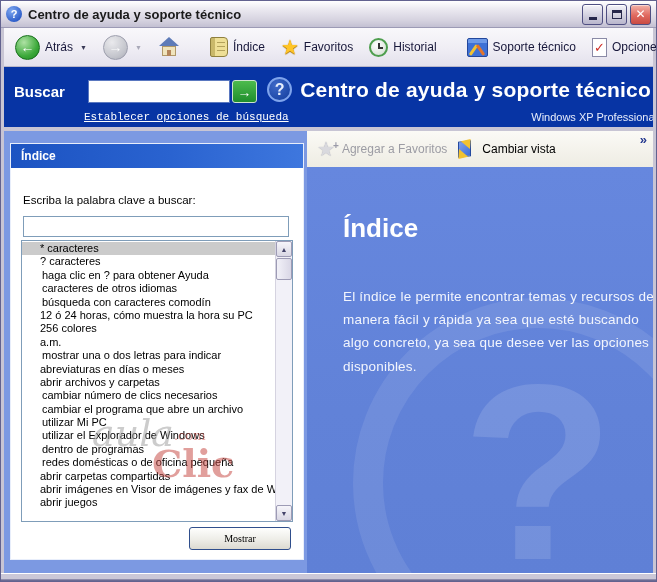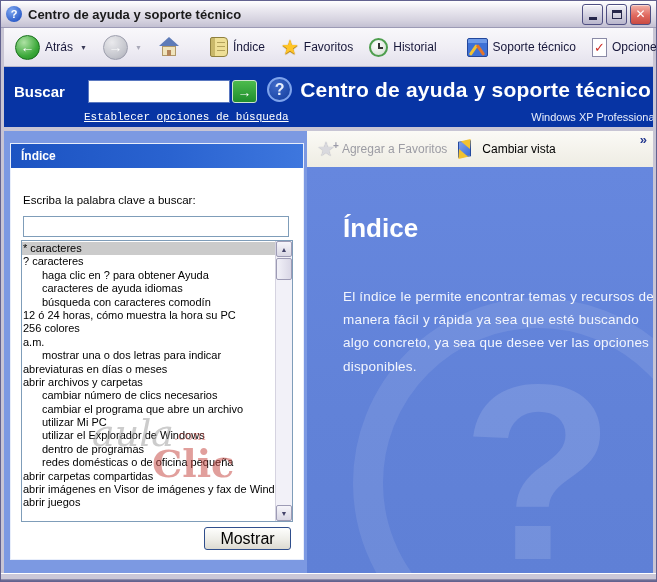--- a/index.html
+++ b/index.html
@@ -130,42 +130,42 @@
     color:#FFF; font-size:12px; font-weight:bold; display:flex; align-items:center; padding:0 10px; }
   .panel-body{ position:absolute; top:24px; left:0; right:0; bottom:0; background:#ffffff; }
   .kw-label{ position:absolute; left:12px; top:26px; font-size:11.5px; color:#000; }
   .kw-input{ position:absolute; left:12px; top:48px; width:266px; height:21px;
     border:1px solid #7F9DB9; background:#FFF; font-size:11px; padding:0 3px; font-family:inherit; }
 
   .listbox{ position:absolute; left:10px; top:72px; width:272px; height:282px;
     background:#FFF; border:1px solid #7F9DB9; overflow:hidden; }
   .list-rows{ position:absolute; left:0; top:0; right:17px; bottom:0; overflow:hidden; padding-top:1px; }
   .idx-row{ height:13.4px; line-height:13.4px; font-size:11px; color:#000;
-    white-space:nowrap; overflow:hidden; padding-left:1px; cursor:default; }
+    white-space:nowrap; overflow:hidden; padding-left:18px; cursor:default; }
   .idx-row.ind{ padding-left:20px; }
   .idx-row.sel{ background:#CBCBCB; }
 
   .vscroll{ position:absolute; right:0; top:0; bottom:0; width:17px;
     background:#F2F1F8; border-left:1px solid #D5D3E0; }
   .sbtn{ position:absolute; left:0; width:16px; height:16px;
     background:linear-gradient(180deg,#F6F5FA,#D9D7E4); border:1px solid #9D9BB5; border-radius:2px;
     font-size:7px; color:#44446A; display:flex; align-items:center; justify-content:center; }
   .sbtn.up{ top:0; } .sbtn.down{ bottom:0; }
   .sthumb{ position:absolute; left:0; top:17px; width:16px; height:22px;
     background:linear-gradient(90deg,#F2F1F8,#D9D7E6); border:1px solid #9D9BB5; border-radius:2px; }
 
   .wm-aulaclic{ position:absolute; left:70px; top:170px; opacity:.5; pointer-events:none;
     font-family:"DejaVu Serif",serif; }
   .wm-aulaclic .aula{ font-style:italic; font-size:38px; color:#9A9A9A; }
   .wm-aulaclic .com{ font-size:13px; color:#C4423C; vertical-align:super; }
   .wm-aulaclic .clic{ display:block; margin:-14px 8px 0 60px; font-weight:bold; font-size:38px; color:#C4423C; }
 
-  .show-btn{ position:absolute; right:12px; bottom:9px; width:87px; height:23px;
+  .show-btn{ position:absolute; right:12px; bottom:9px; width:102px; height:23px;
     background:linear-gradient(180deg,#FEFEFD,#ECEBE5 60%,#DCDAD1); border:1px solid #2F4E8C; border-radius:3px;
-    font-size:16px; color:#000; font-family:Liberation Sans, sans-serif; display:flex; align-items:center; justify-content:center; }
+    font-size:10px; color:#000; font-family:Liberation Serif, serif; display:flex; align-items:center; justify-content:center; }
 
   
   .right-area{ position:absolute; left:303px; right:0; top:0; bottom:0; background:#6283D9; }
   .right-toolbar{ position:absolute; left:0; right:0; top:0; height:36px;
     background:linear-gradient(180deg,#FBFAF6,#EEECE3); display:flex; align-items:center; gap:8px; padding:0 10px; }
   .rt-item{ display:flex; align-items:center; gap:7px; font-size:12px; }
   .rt-item.disabled{ color:#9C9CA4; }
   .rt-item .label{ white-space:nowrap; }
   .icon-view{ width:20px; height:20px; position:relative; }
   .icon-view .pane{ position:absolute; left:3px; top:2px; width:13px; height:16px;
@@ -275,21 +275,21 @@
           <span>Índice</span>
         </div>
         <div class="panel-body">
           <div class="kw-label">Escriba la palabra clave a buscar:</div>
           <input class="kw-input" type="text" value="" style="">
           <div class="listbox">
             <div class="list-rows">
                 <div class="idx-row sel">* caracteres</div>
                 <div class="idx-row">? caracteres</div>
                 <div class="idx-row ind">haga clic en ? para obtener Ayuda</div>
-                <div class="idx-row ind">caracteres de ayuda idiomas</div>
+                <div class="idx-row ind">caracteres de otros idiomas</div>
                 <div class="idx-row ind">búsqueda con caracteres comodín</div>
                 <div class="idx-row">12 ó 24 horas, cómo muestra la hora su PC</div>
                 <div class="idx-row">256 colores</div>
                 <div class="idx-row">a.m.</div>
                 <div class="idx-row ind">mostrar una o dos letras para indicar</div>
                 <div class="idx-row">abreviaturas en días o meses</div>
                 <div class="idx-row">abrir archivos y carpetas</div>
                 <div class="idx-row ind">cambiar número de clics necesarios</div>
                 <div class="idx-row ind">cambiar el programa que abre un archivo</div>
                 <div class="idx-row ind">utilizar Mi PC</div>

